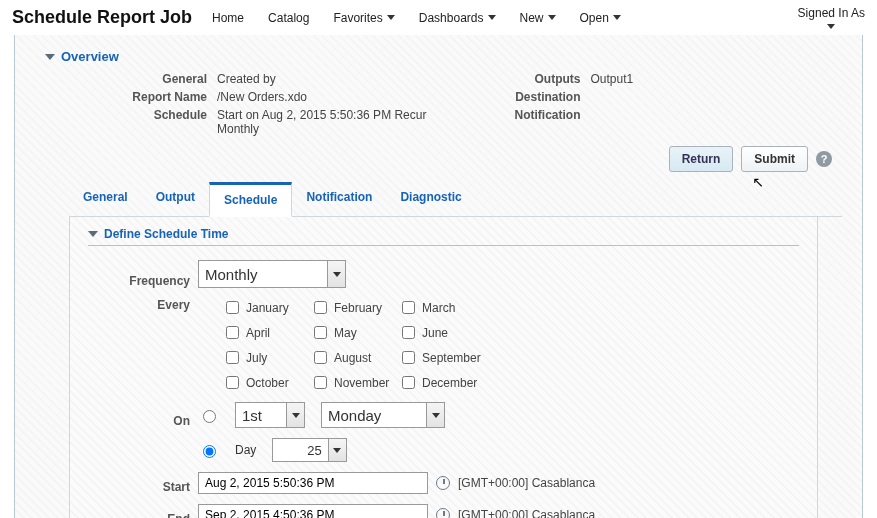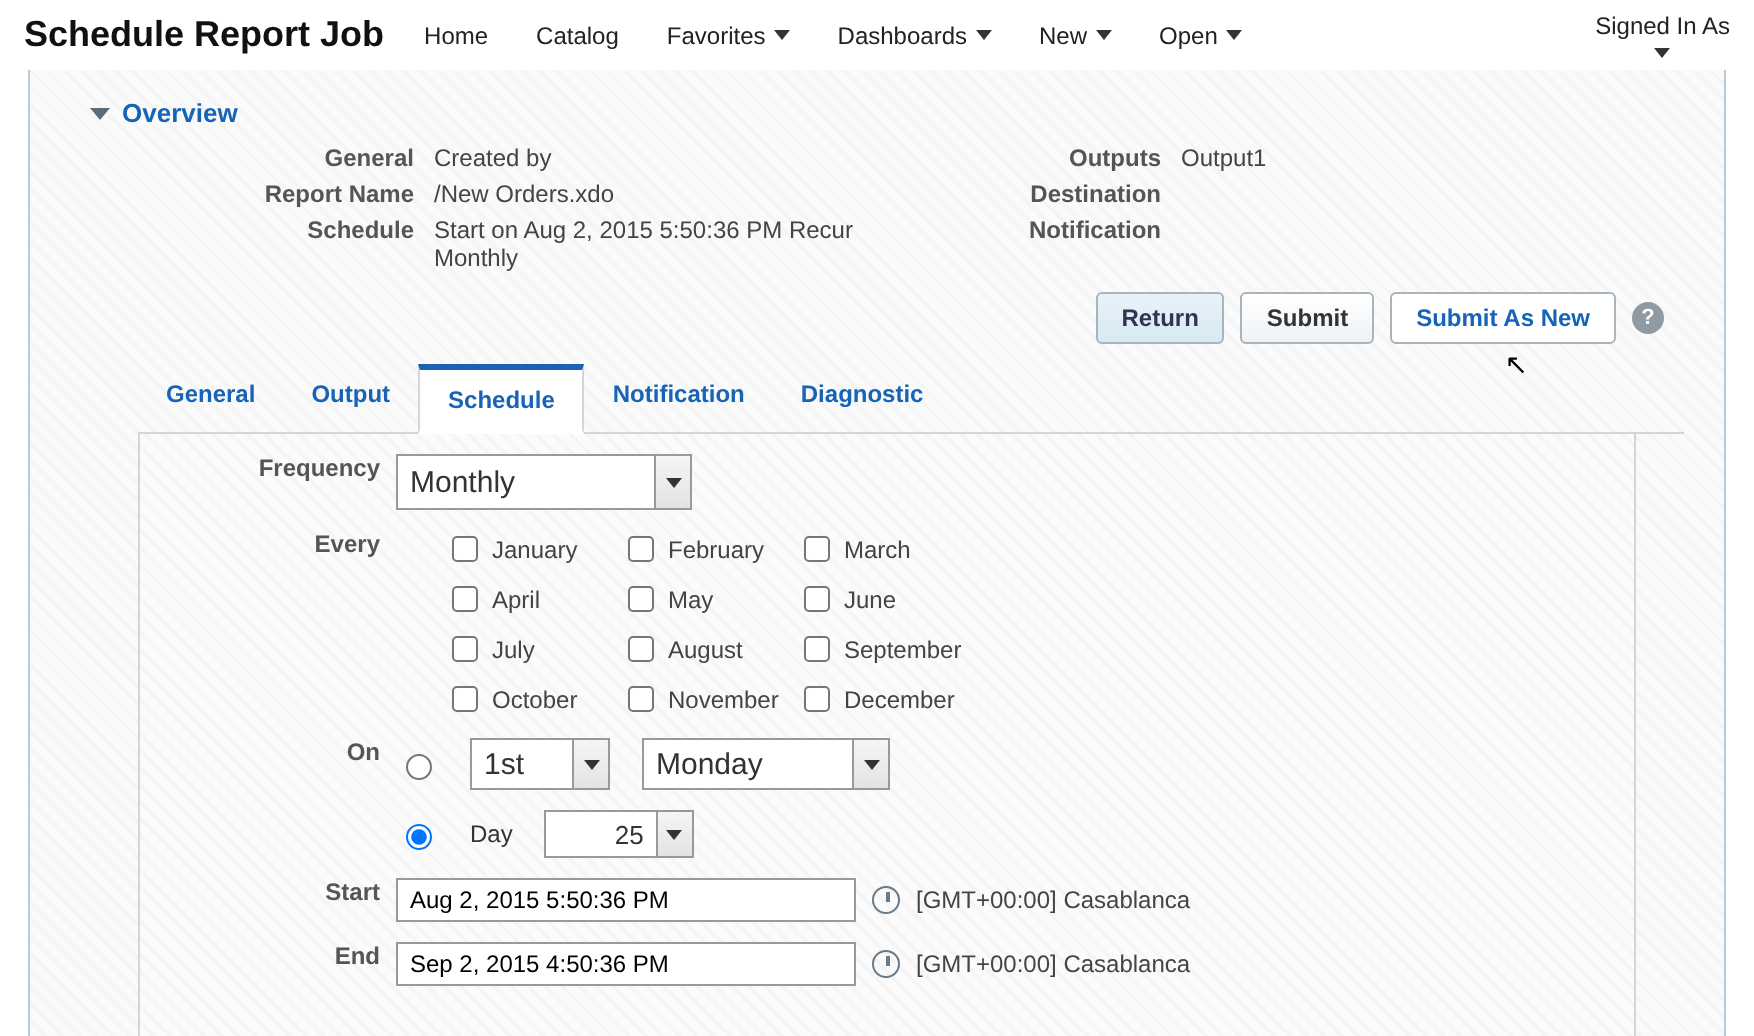--- a/index.html
+++ b/index.html
@@ -173,21 +173,21 @@
     display:flex; align-items:center; gap:6px;
     border-bottom:1px solid #c3bfb6;
     padding-bottom:4px;
     margin-bottom:14px;
   }
   .sec-title {
     color:#1763b6; font-weight:bold; font-size:12px;
   }
 
   .form-row {
-    display:flex; align-items:flex-start;
+    display:flex; align-items:flex-end;
     margin-bottom:10px;
   }
   .form-lbl {
     width: 110px;
     text-align:right;
     font-weight:bold;
     color:#555;
     padding-right:8px;
   }
 
@@ -303,34 +303,37 @@
 
       <div class="ov-lbl">Schedule</div>
       <div class="ov-val">Start on Aug 2, 2015 5:50:36 PM Recur Monthly</div>
       <div class="ov-lbl">Notification</div>
       <div class="ov-val"></div>
     </div>
 
     <div class="actions">
       <button class="btn btn-return">Return</button>
       <button class="btn">Submit</button>
-      <button class="btn btn-link">Submit As New</button>
       <div class="help-icon">?</div>
       <div class="cursor">↖</div>
     </div>
 
     <div class="tabs">
       <div class="tab">General</div>
       <div class="tab">Output</div>
       <div class="tab active">Schedule</div>
       <div class="tab">Notification</div>
       <div class="tab">Diagnostic</div>
     </div>
 
     <div class="card">
+      <div class="sec-head">
+        <span class="tri-collapse"></span>
+        <span class="sec-title">Define Schedule Time</span>
+      </div>
 
       <div class="form-row">
         <div class="form-lbl">Frequency</div>
         <div class="select-wrap">
           <div class="select-box big">Monthly</div>
           <div class="select-arrow">
               <span class="tri-down"></span>
             </div>
         </div>
       </div>

